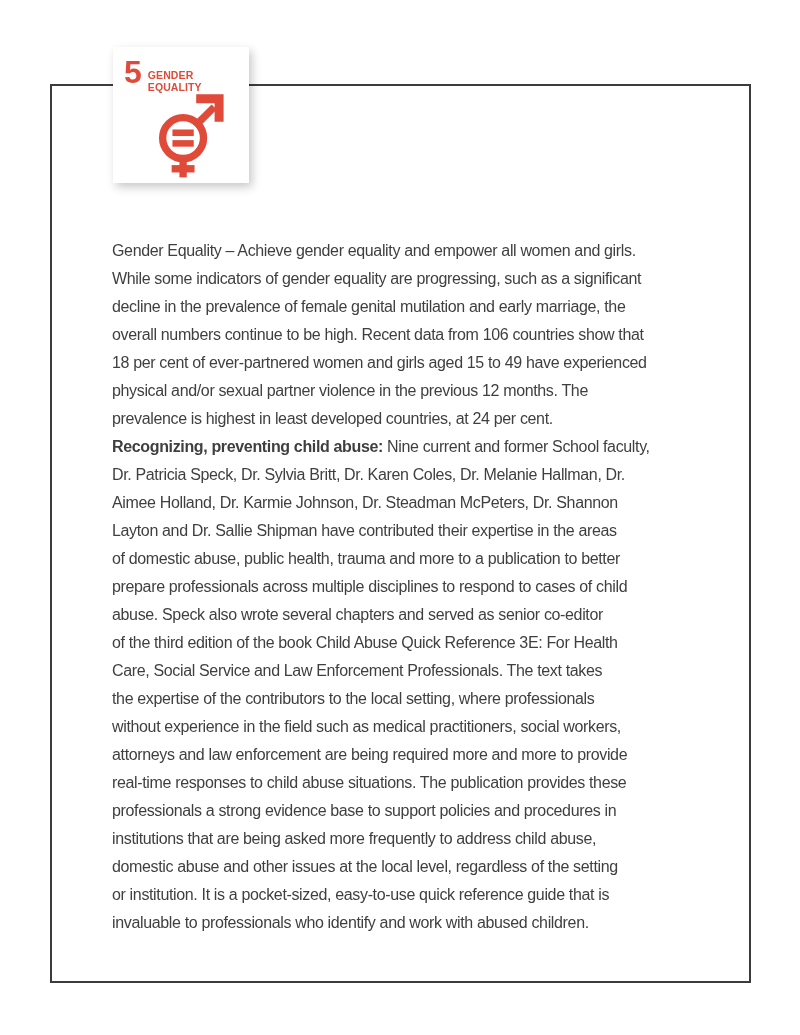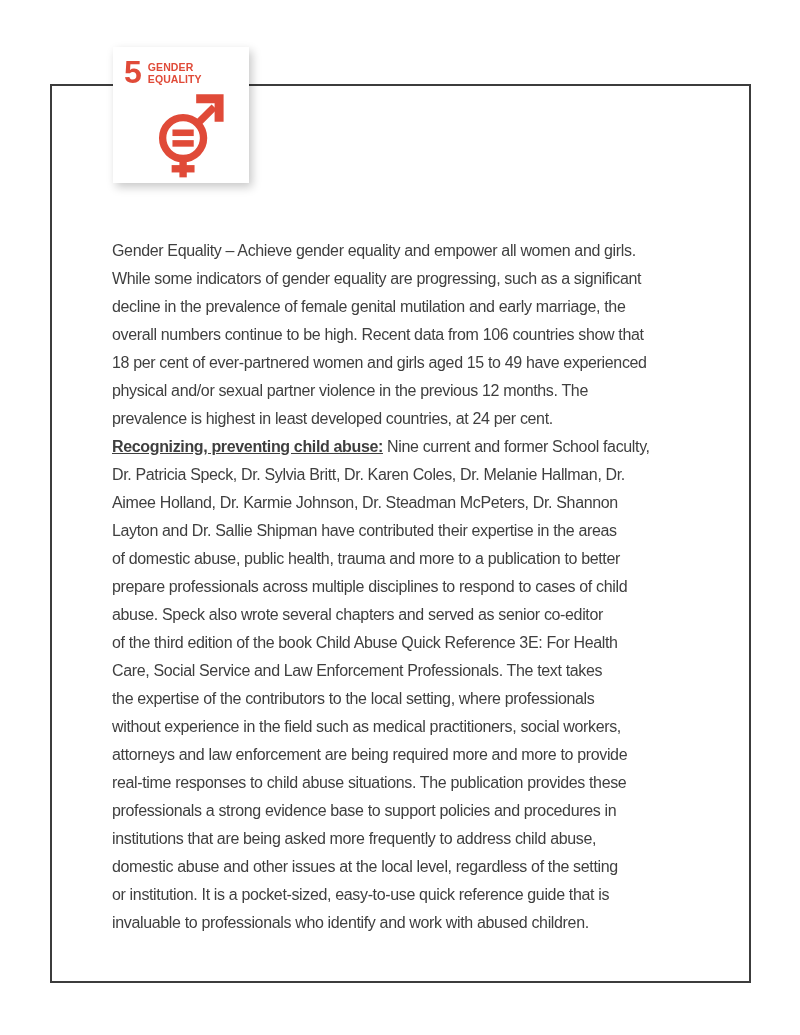--- a/index.html
+++ b/index.html
@@ -20,35 +20,35 @@
     position:absolute;left:113px;top:47px;width:136px;height:136px;
     background:#ffffff;box-shadow:3px 4px 9px rgba(0,0,0,0.22);z-index:2;
   }
   .badge-header{
     position:absolute;left:11px;top:9px;display:flex;color:var(--red);
   }
   .badge-number{
     font-size:32px;font-weight:700;line-height:32px;letter-spacing:-1px;
   }
   .badge-title{
-    font-size:10.5px;font-weight:700;line-height:12px;margin-left:7px;margin-top:5px;
+    font-size:10.5px;font-weight:700;line-height:12px;margin-left:7px;margin-top:13px;
     letter-spacing:0.1px;
   }
   .badge-title span{display:block;}
   .icon-svg{
     position:absolute;left:34px;top:42px;width:82px;height:90px;color:var(--red);
   }
   .para{
     position:absolute;left:112px;width:640px;z-index:2;
     font-size:16px;line-height:28px;letter-spacing:-0.35px;color:var(--text);
     white-space:pre-line;
   }
   .p1{top:224px;margin-top:13px;}
   .p2{top:433px;}
-  .lead{font-weight:700;text-decoration:underline;}
+  .lead{font-weight:700;}
 </style>
 </head>
 <body>
 
 <div class="page">
 
   <div class="frame"></div>
 
   <div class="badge">
     <div class="badge-header">

